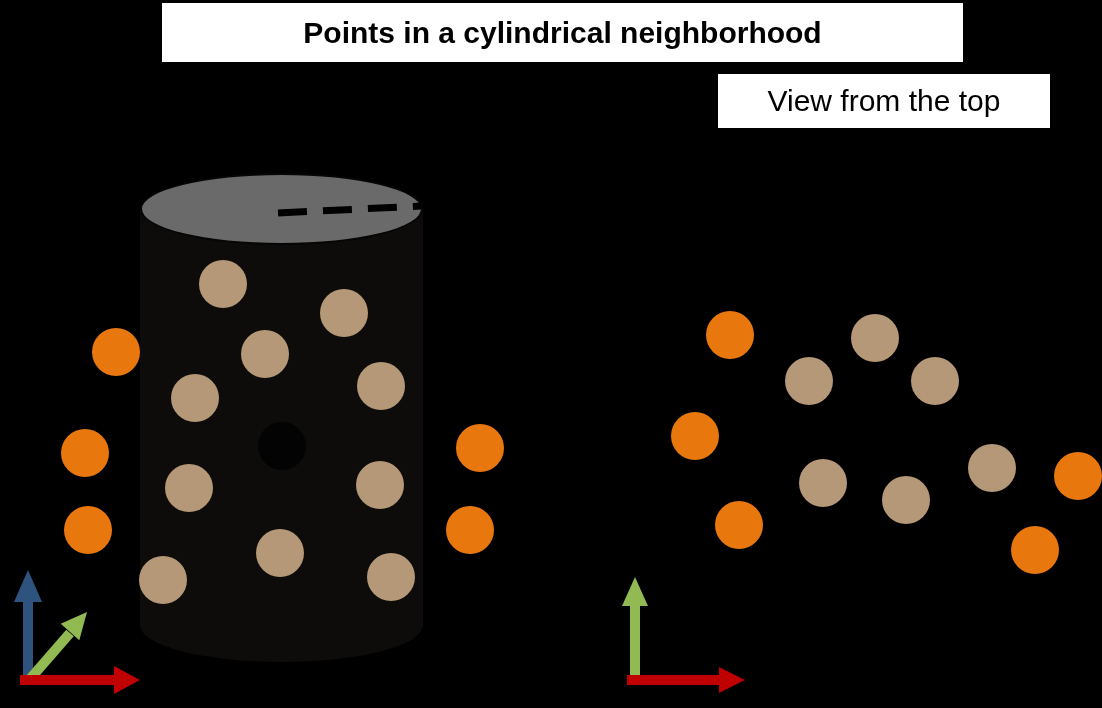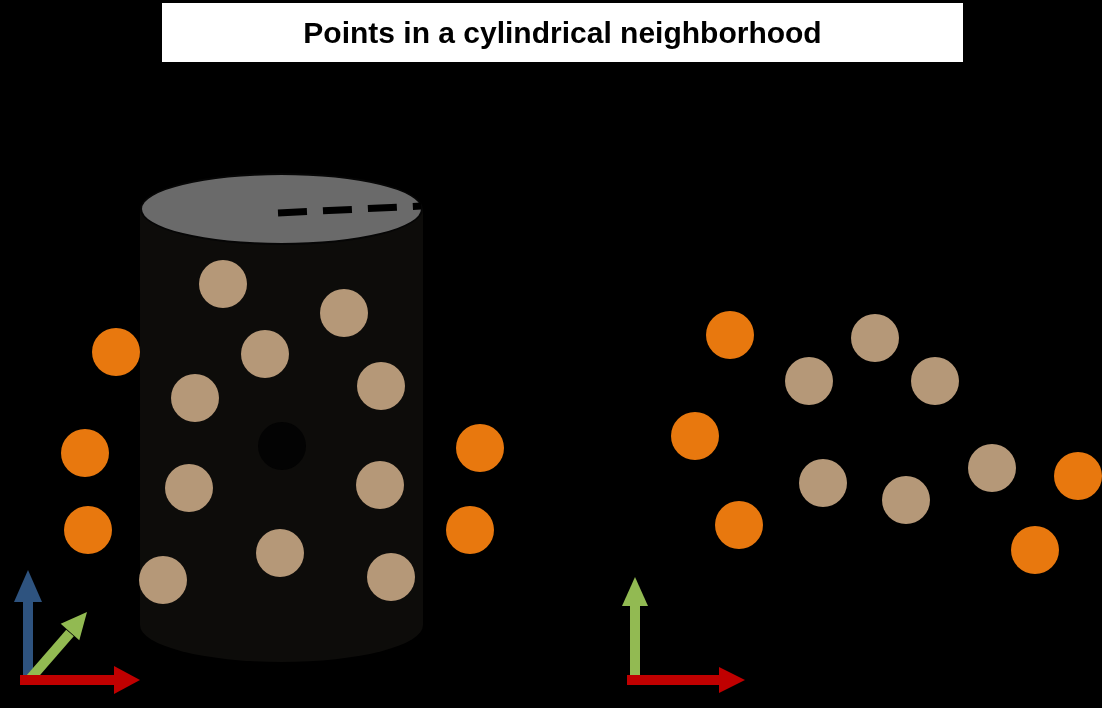--- a/index.html
+++ b/index.html
@@ -39,20 +39,21 @@
   .axis-green-fill{fill:var(--axis-green,#92ba52);}
   .axis-blue-stroke{stroke:var(--axis-blue,#2e537f);}
   .axis-blue-fill{fill:var(--axis-blue,#2e537f);}
 </style>
 </head>
 <body>
 
 <div class="canvas">
 
   <div class="white-box title-box">Points in a cylindrical neighborhood</div>
+  <div class="white-box top-label-box">View from the top</div>
 
   <div class="cyl-body"></div>
   <div class="cyl-top"></div>
 
   <svg class="overlay" width="1102" height="708">
 
     <line class="dash-line" x1="278" y1="213" x2="421" y2="206" stroke-dasharray="29 16"></line>
 
     <g>
       <line class="axis-blue-stroke" x1="28" y1="684" x2="28" y2="601" stroke-width="10"></line>

